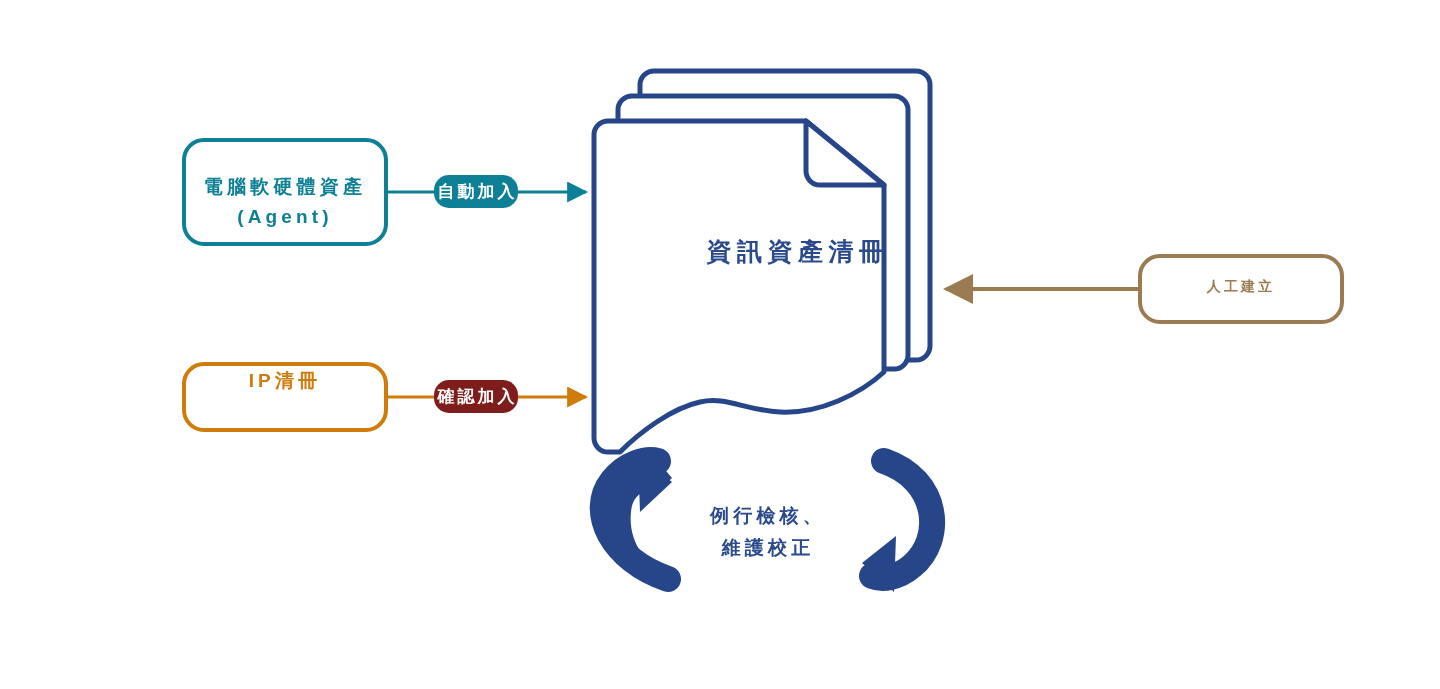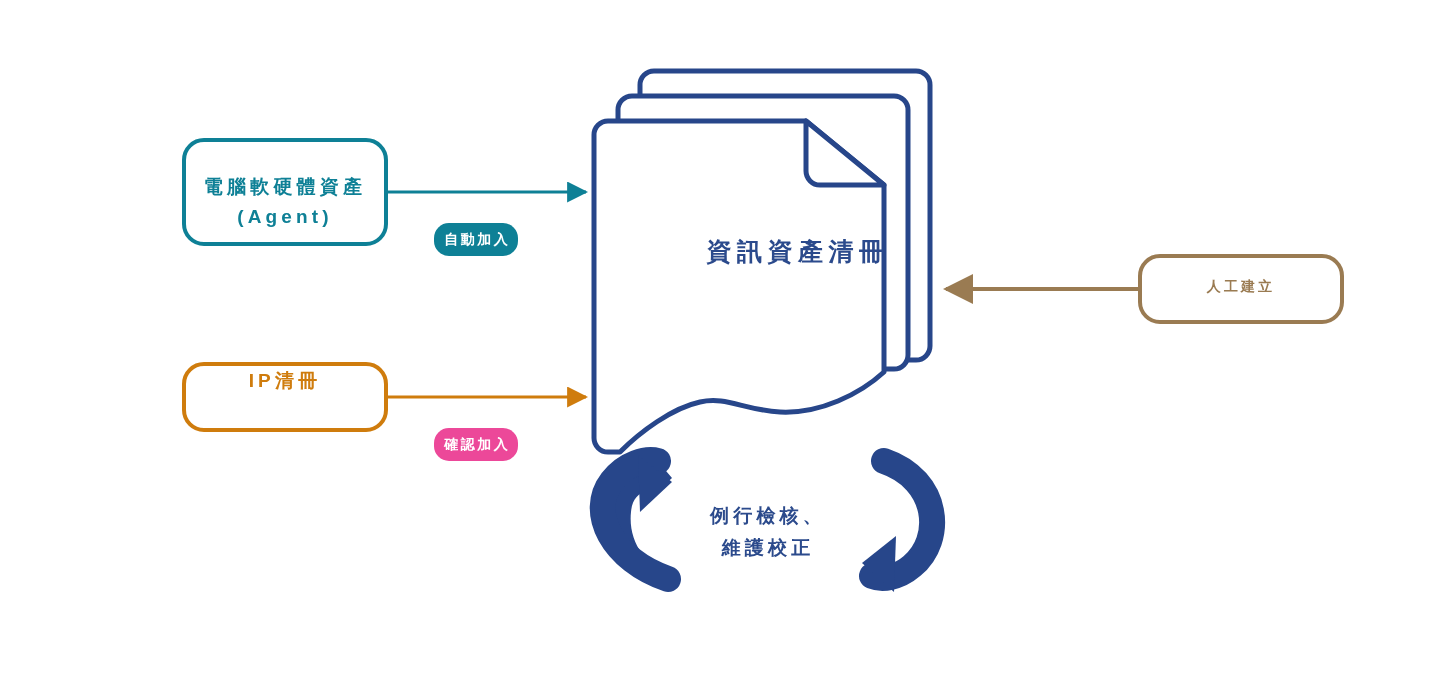--- a/index.html
+++ b/index.html
@@ -74,36 +74,35 @@
     font-size: 19px;
     line-height: 32px;
   }
   
   .chip {
     position: absolute;
     display: flex;
     align-items: center;
     justify-content: center;
     color: #ffffff;
-    font-size: 14px;
+    font-size: 17px;
     font-weight: bold;
     letter-spacing: 0.18em;
     border-radius: 15px;
     white-space: pre;
     box-sizing: border-box;
     padding-left: 0.18em;
-    margin-top: 48px;
   }
   #chip-auto {
     left: 434px; top: 175px; width: 84px; height: 33px;
     background: #0e8096;
   }
   #chip-confirm {
     left: 434px; top: 380px; width: 84px; height: 33px;
-    background: #ec4899;
+    background: #7f1d1d;
   }
 </style>
 </head>
 <body>
 
 <div id="canvas">
 
   <svg id="diagram-svg" viewBox="0 0 1440 689" xmlns="http://www.w3.org/2000/svg">
 
     <defs>

